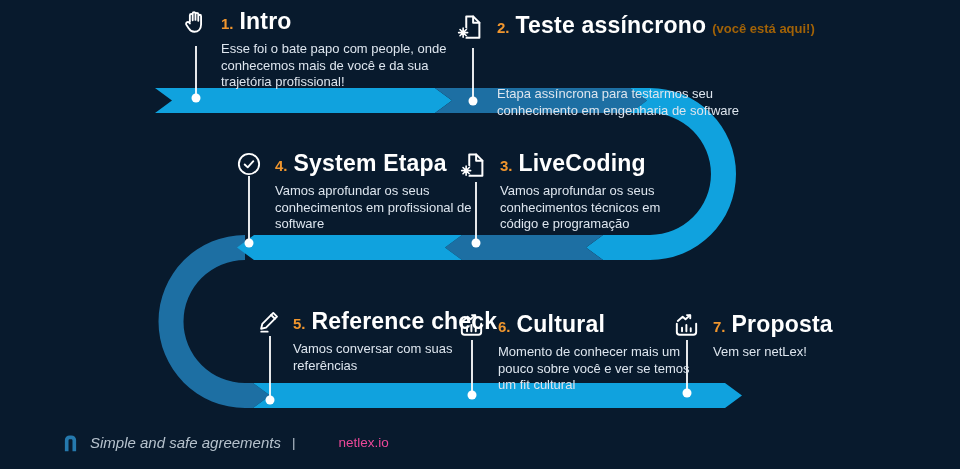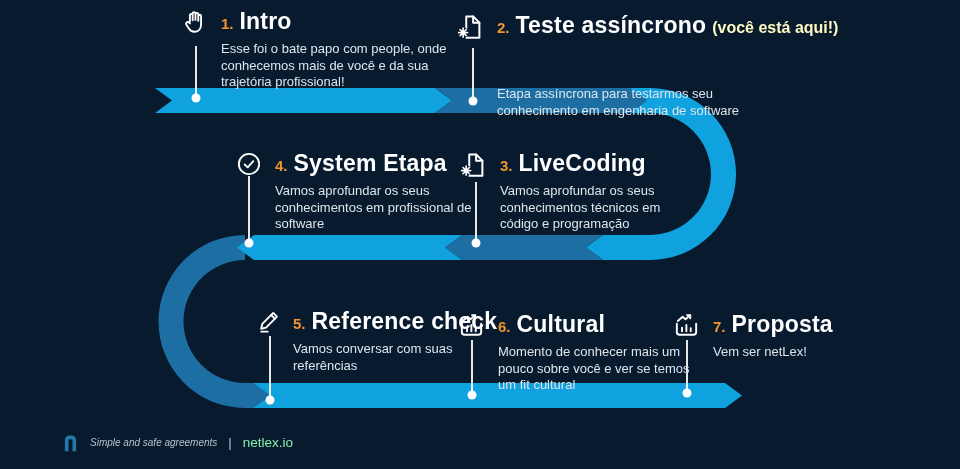--- a/index.html
+++ b/index.html
@@ -4,26 +4,26 @@
 <style>
   html,body{margin:0;padding:0;}
   body{background:#081a2d;font-family:"Liberation Sans", sans-serif;}
   .canvas{position:relative;width:960px;height:469px;background:#081a2d;overflow:hidden;}
   .ribbon-svg{position:absolute;left:0;top:0;}
   .step{position:absolute;display:flex;align-items:flex-start;gap:12px;}
   .step .icon{flex:0 0 auto;}
   .title-row{display:flex;align-items:baseline;gap:6px;white-space:nowrap;}
   .num{color:#f0962e;font-weight:bold;font-size:15px;}
   .title{color:#ffffff;font-weight:bold;font-size:23px;letter-spacing:.2px;}
-  .suffix{color:#fef9c3;font-weight:bold;font-size:16px;}
+  .suffix{color:#a16207;font-weight:bold;font-size:13px;}
   .desc{margin:6px 0 0 0;color:#dde5ee;font-size:13px;line-height:1.28;}
   .footer{position:absolute;left:62px;top:433px;display:flex;align-items:center;gap:11px;}
-  .tagline{color:#b6c2cd;font-size:10px;font-style:italic;}
+  .tagline{color:#b6c2cd;font-size:15px;font-style:italic;}
   .sep{color:#b6c2cd;font-size:13.5px;}
-  .site{color:#86efac;font-size:13.5px;}
+  .site{color:#ec4899;font-size:13.5px;margin-left:32px;}
   svg{display:block;}
 </style>
 </head>
 <body>
 
 <div class="canvas">
 
   <svg class="ribbon-svg" width="960" height="469" viewBox="0 0 960 469">
 
     <path d="M155,88 H435 L452,100.5 L435,113 H155 L172,100.5 Z" fill="#10a2de"></path>

